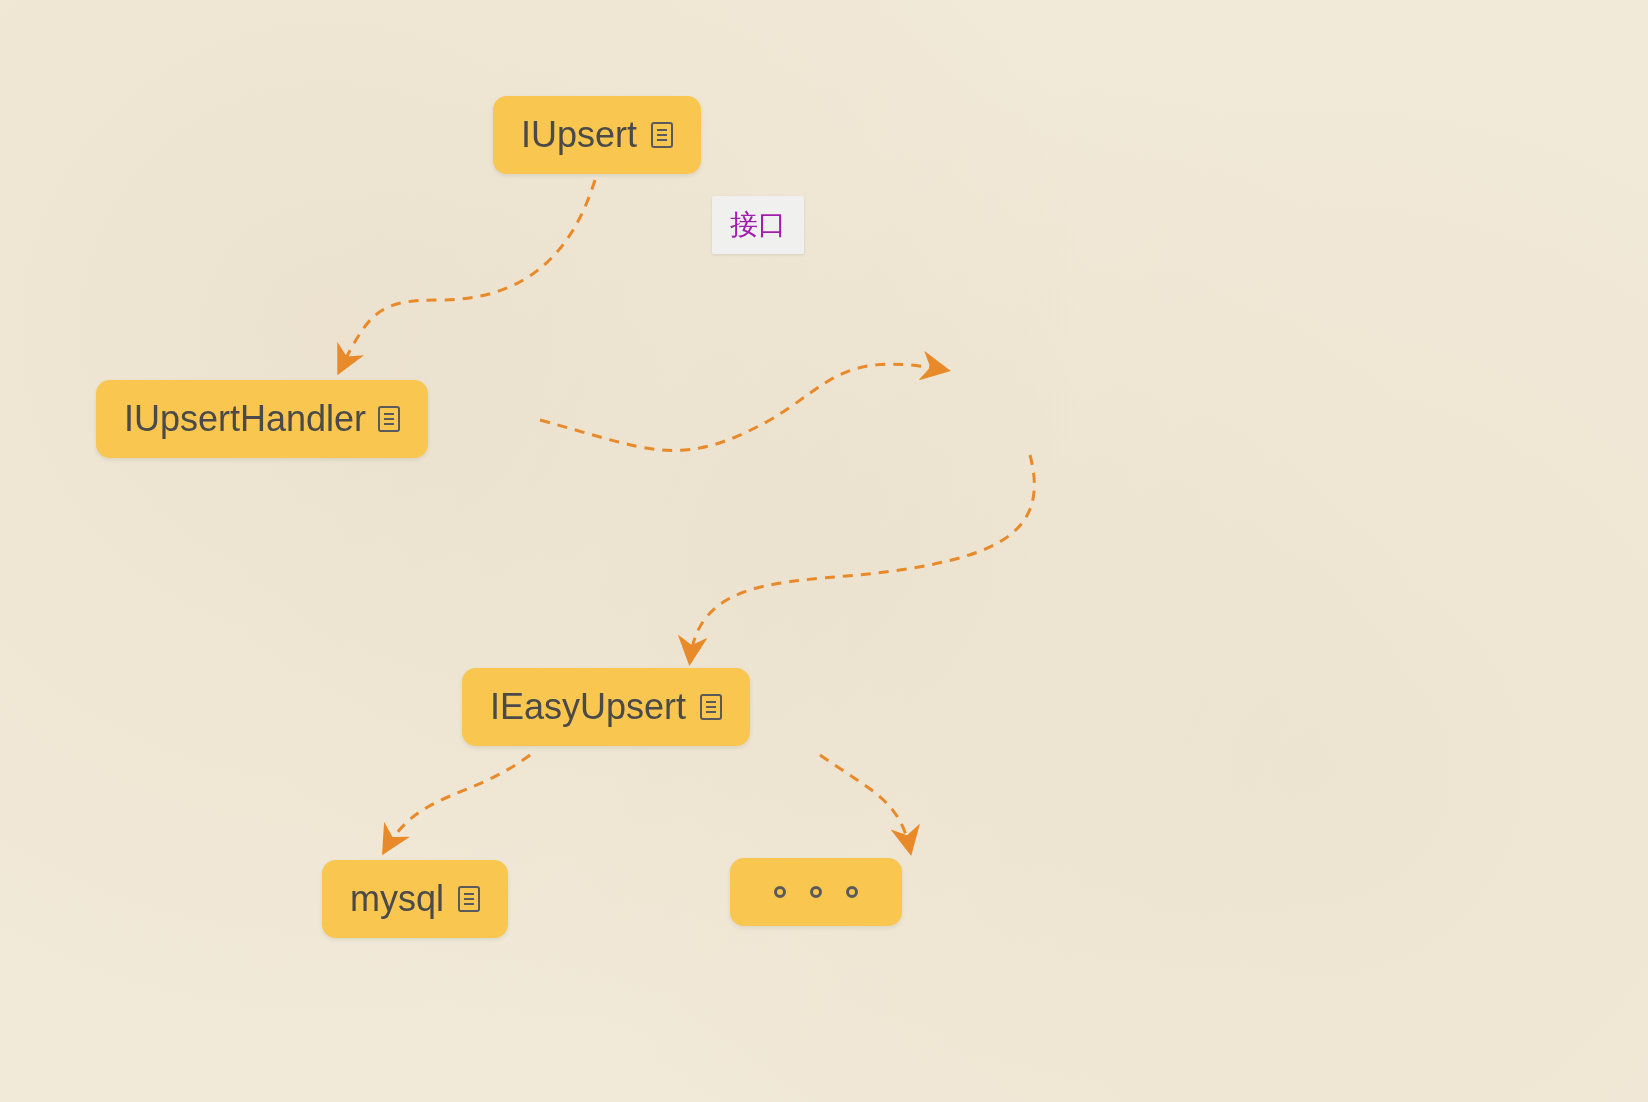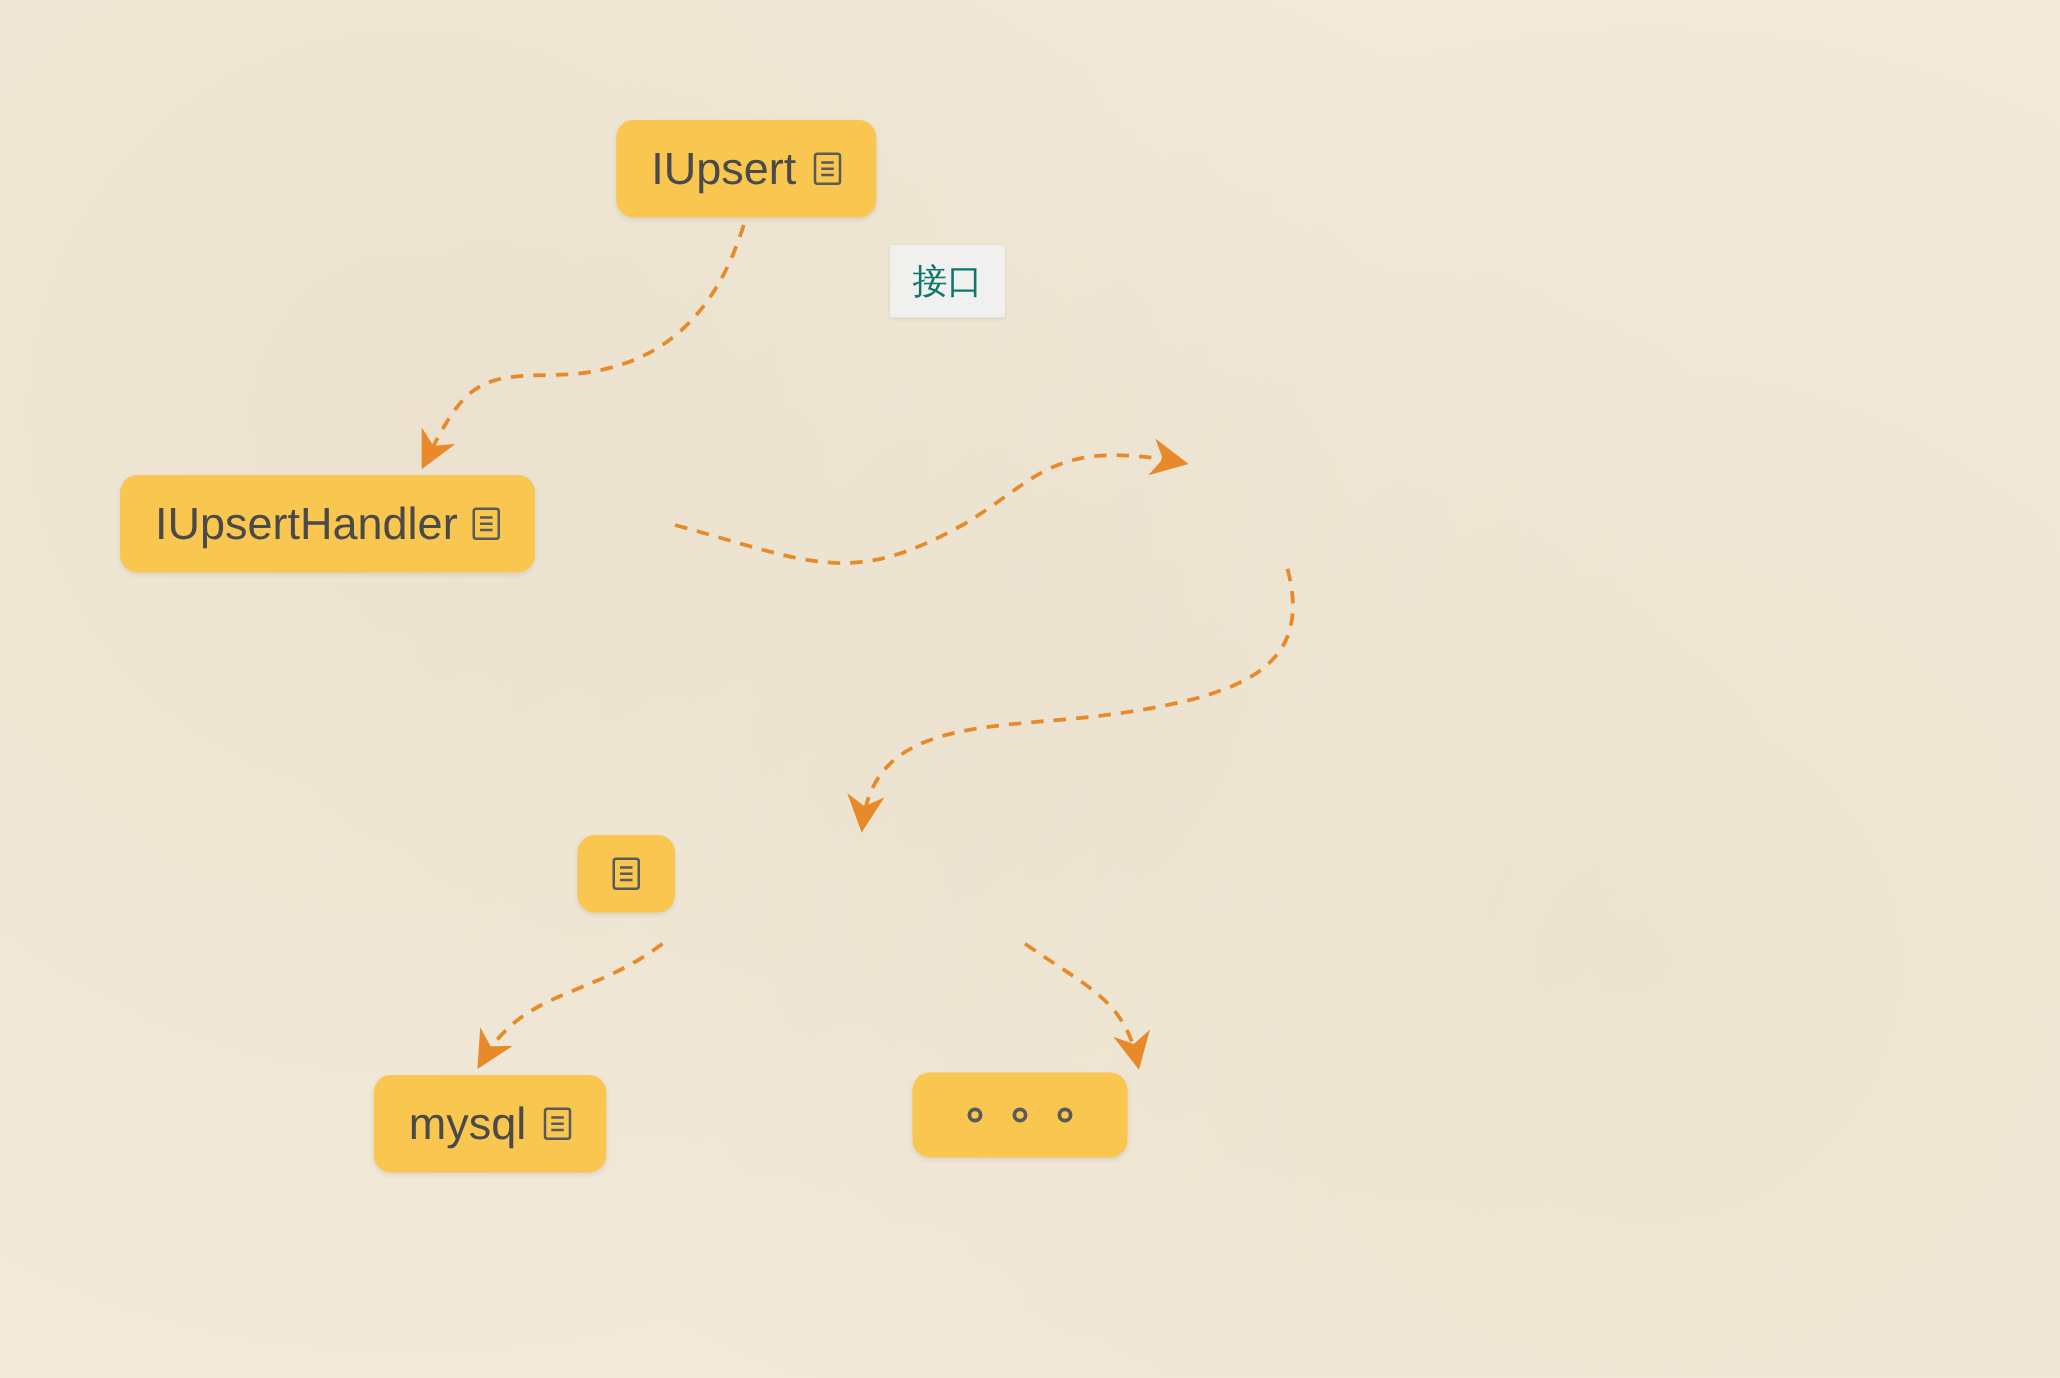--- a/index.html
+++ b/index.html
@@ -51,21 +51,21 @@
       left: 4px; right: 4px; top: 5px;
       height: 2px;
       background: #5a5a5a;
       box-shadow: 0 5px 0 #5a5a5a, 0 10px 0 #5a5a5a;
     }
     .tooltip {
       position: absolute;
       background: #f0f0ee;
       padding: 10px 18px;
       font-size: 28px;
-      color: #0f766e;
+      color: #a21caf;
       border-radius: 2px;
       box-shadow: 0 1px 3px rgba(0,0,0,0.1);
     }
     .dots-node {
       justify-content: center;
       gap: 24px;
       padding: 28px 44px;
     }
     .dot {
       width: 12px;
@@ -113,24 +113,25 @@
     <span>接口</span>
   </div>
 
   <div class="node" style="left:96px; top:380px;gap:12px;">
     <span class="node-label">IUpsertHandler</span>
     <span class="note-icon"></span>
   </div>
 
 
   <div class="node" style="left:462px; top:668px;">
+    <span class="node-label">IEasyUpsert</span>
     <span class="note-icon"></span>
   </div>
 
-  <div class="node" style="left:299px; top:860px;">
+  <div class="node" style="left:322px; top:860px;">
     <span class="node-label">mysql</span>
     <span class="note-icon"></span>
   </div>
 
   <div class="node dots-node" style="left:730px; top:858px;">
     <span class="dot"></span>
     <span class="dot"></span>
     <span class="dot"></span>
   </div>
 

